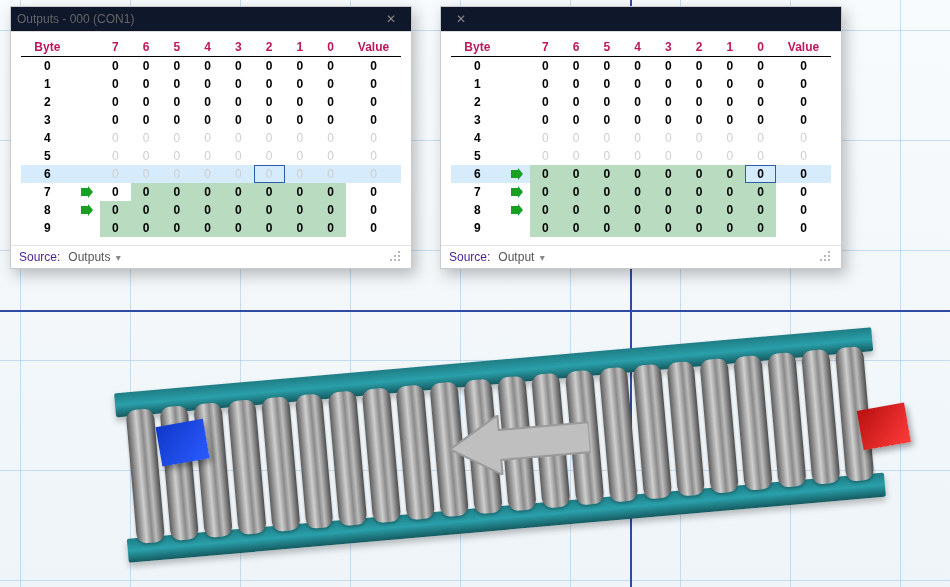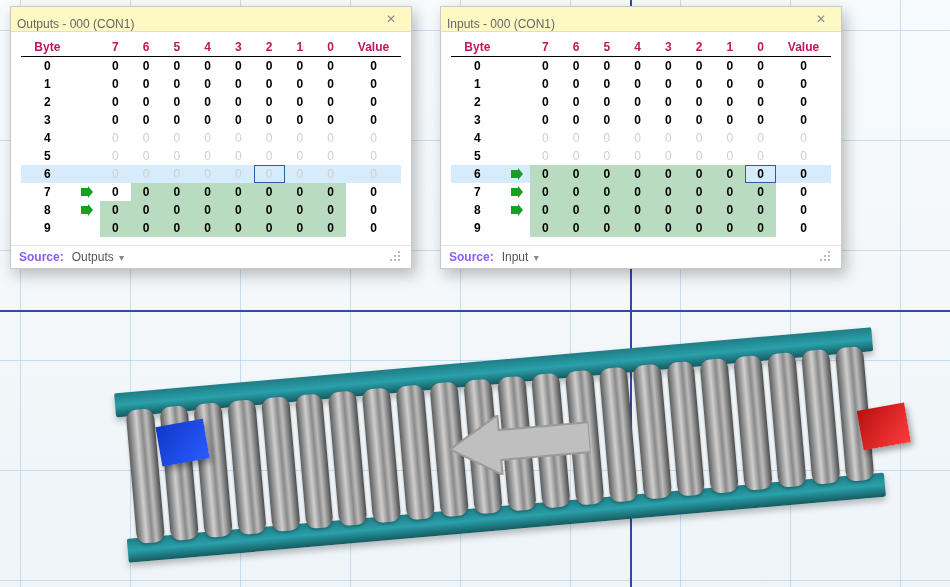--- a/index.html
+++ b/index.html
@@ -77,23 +77,23 @@
     background:#ffffff;
     border:1px solid #c9c9c9;
     box-shadow: 4px 6px 14px rgba(0,0,0,0.25);
   }
   .panel.outputs { left:10px;  top:6px; }
   .panel.inputs  { left:440px; top:6px; }
 
   .titlebar {
     height:24px;
     display:flex;
-    align-items:flex-end;
+    align-items:center;
     border-bottom:1px solid #dcdcdc;
-    background:#fef9c3;
+    background:#0f172a;
     font-size:12px;
     color:#666;
     user-select:none;
   }
   .titlebar .t { flex:1; padding-left:6px; }
   .titlebar .close {
     width:40px; height:100%;
     display:flex; align-items:center; justify-content:center;
     color:#888;
   }
@@ -134,21 +134,21 @@
 
   .footer {
     display:flex;
     align-items:center;
     gap:8px;
     border-top:1px solid #e4e4e4;
     padding:4px 8px;
     font-size:12px;
     color:#555;
   }
-  .footer .src { font-weight:700; color:#8b5cf6; }
+  .footer .src { font-weight:400; color:#4c1d95; }
   .footer .grip {
     margin-left:auto;
     width:14px; height:14px;
     background:
       radial-gradient(circle at 10px 10px,#b8b8b8 1px,transparent 1.2px),
       radial-gradient(circle at 6px 10px,#b8b8b8 1px,transparent 1.2px),
       radial-gradient(circle at 10px 6px,#b8b8b8 1px,transparent 1.2px),
       radial-gradient(circle at 2px 10px,#b8b8b8 1px,transparent 1.2px),
       radial-gradient(circle at 6px 6px,#b8b8b8 1px,transparent 1.2px),
       radial-gradient(circle at 10px 2px,#b8b8b8 1px,transparent 1.2px);
@@ -377,21 +377,20 @@
         </table>
       </div>
       <div class="footer">
         <span class="src">Source:</span>
         <span><span class="srcval">Outputs </span><span class="caret">▾</span></span>
         <span class="grip"></span>
       </div>
     </div>
     <div class="panel inputs">
       <div class="titlebar">
-        <span class="t">Inputs - 000 (CON1)</span>
         <span class="close">✕</span>
       </div>
       <div class="tbl">
         <table class="bits">
           <colgroup>
             <col class="cbyte">
             <col class="carrow">
             <col class="cbit">
             <col class="cbit">
             <col class="cbit">
@@ -558,17 +557,17 @@
               <td class="bit hl">0</td>
               <td class="bit hl">0</td>
               <td class="bit hl">0</td>
               <td class="value">0</td>
             </tr>
           </tbody>
         </table>
       </div>
       <div class="footer">
         <span class="src">Source:</span>
-        <span><span class="srcval">Input </span><span class="caret">▾</span></span>
+        <span><span class="srcval">Output </span><span class="caret">▾</span></span>
         <span class="grip"></span>
       </div>
     </div>
   </div>
 
 </body></html>

